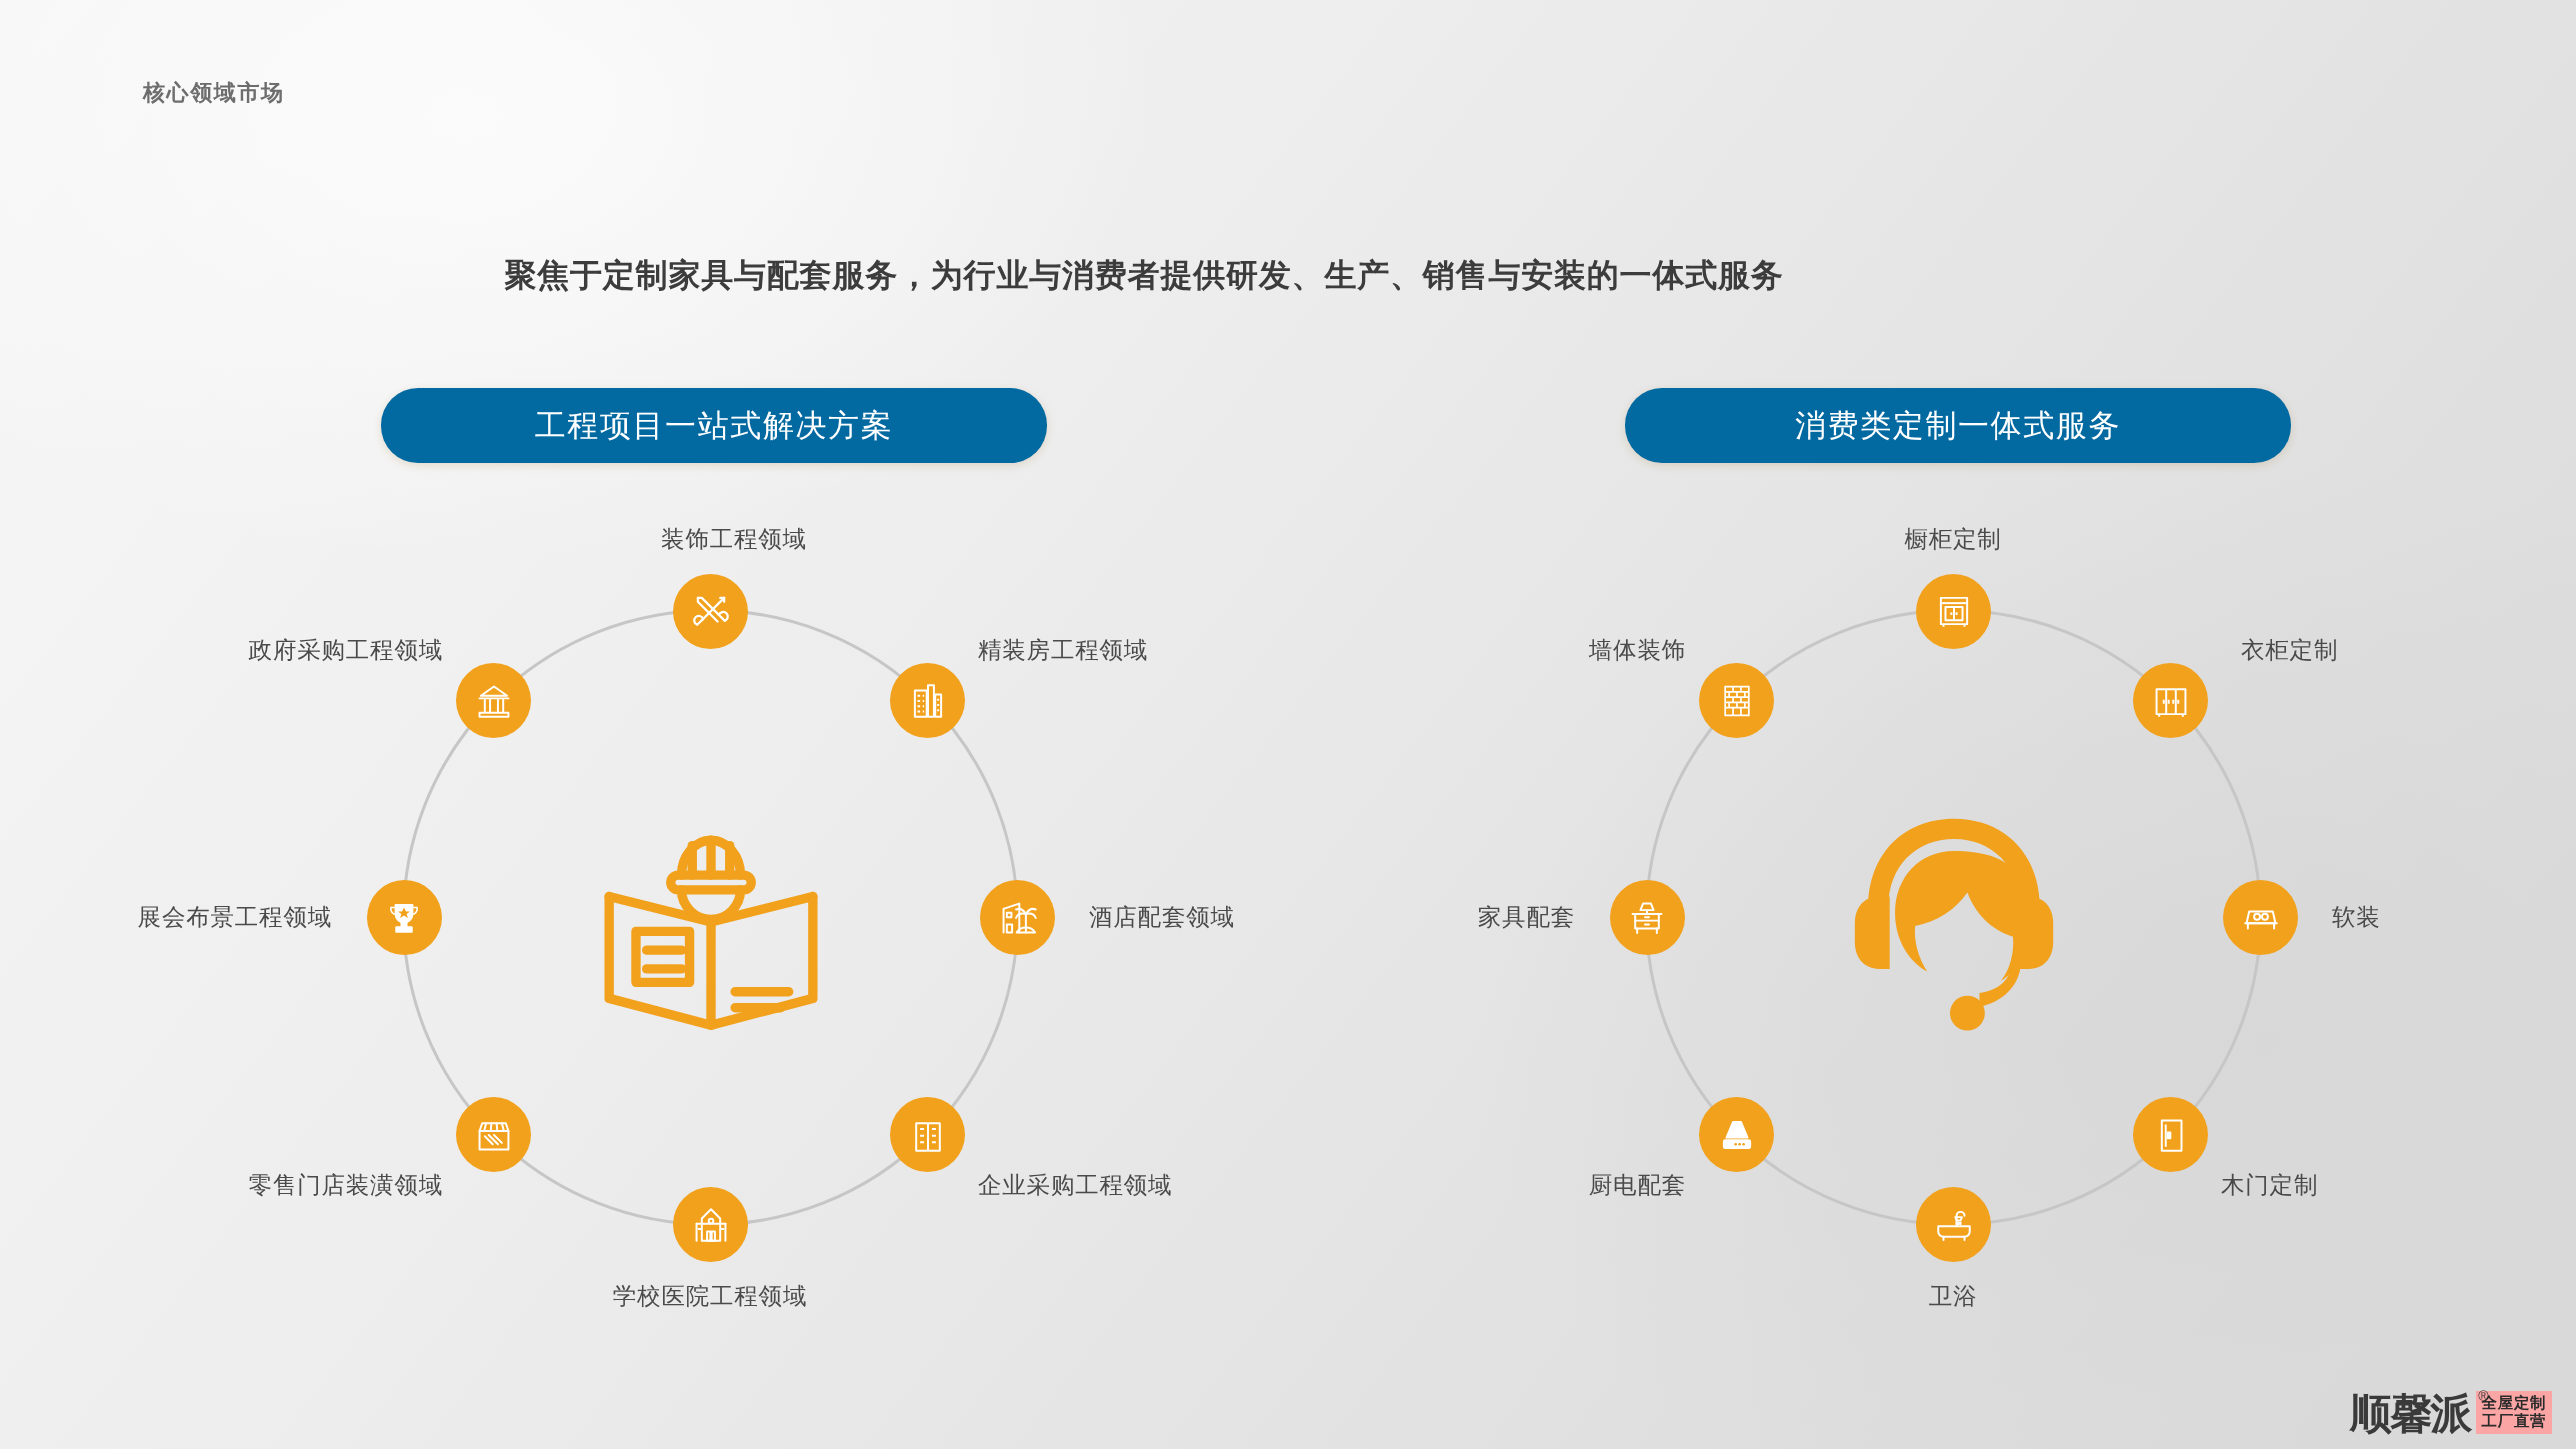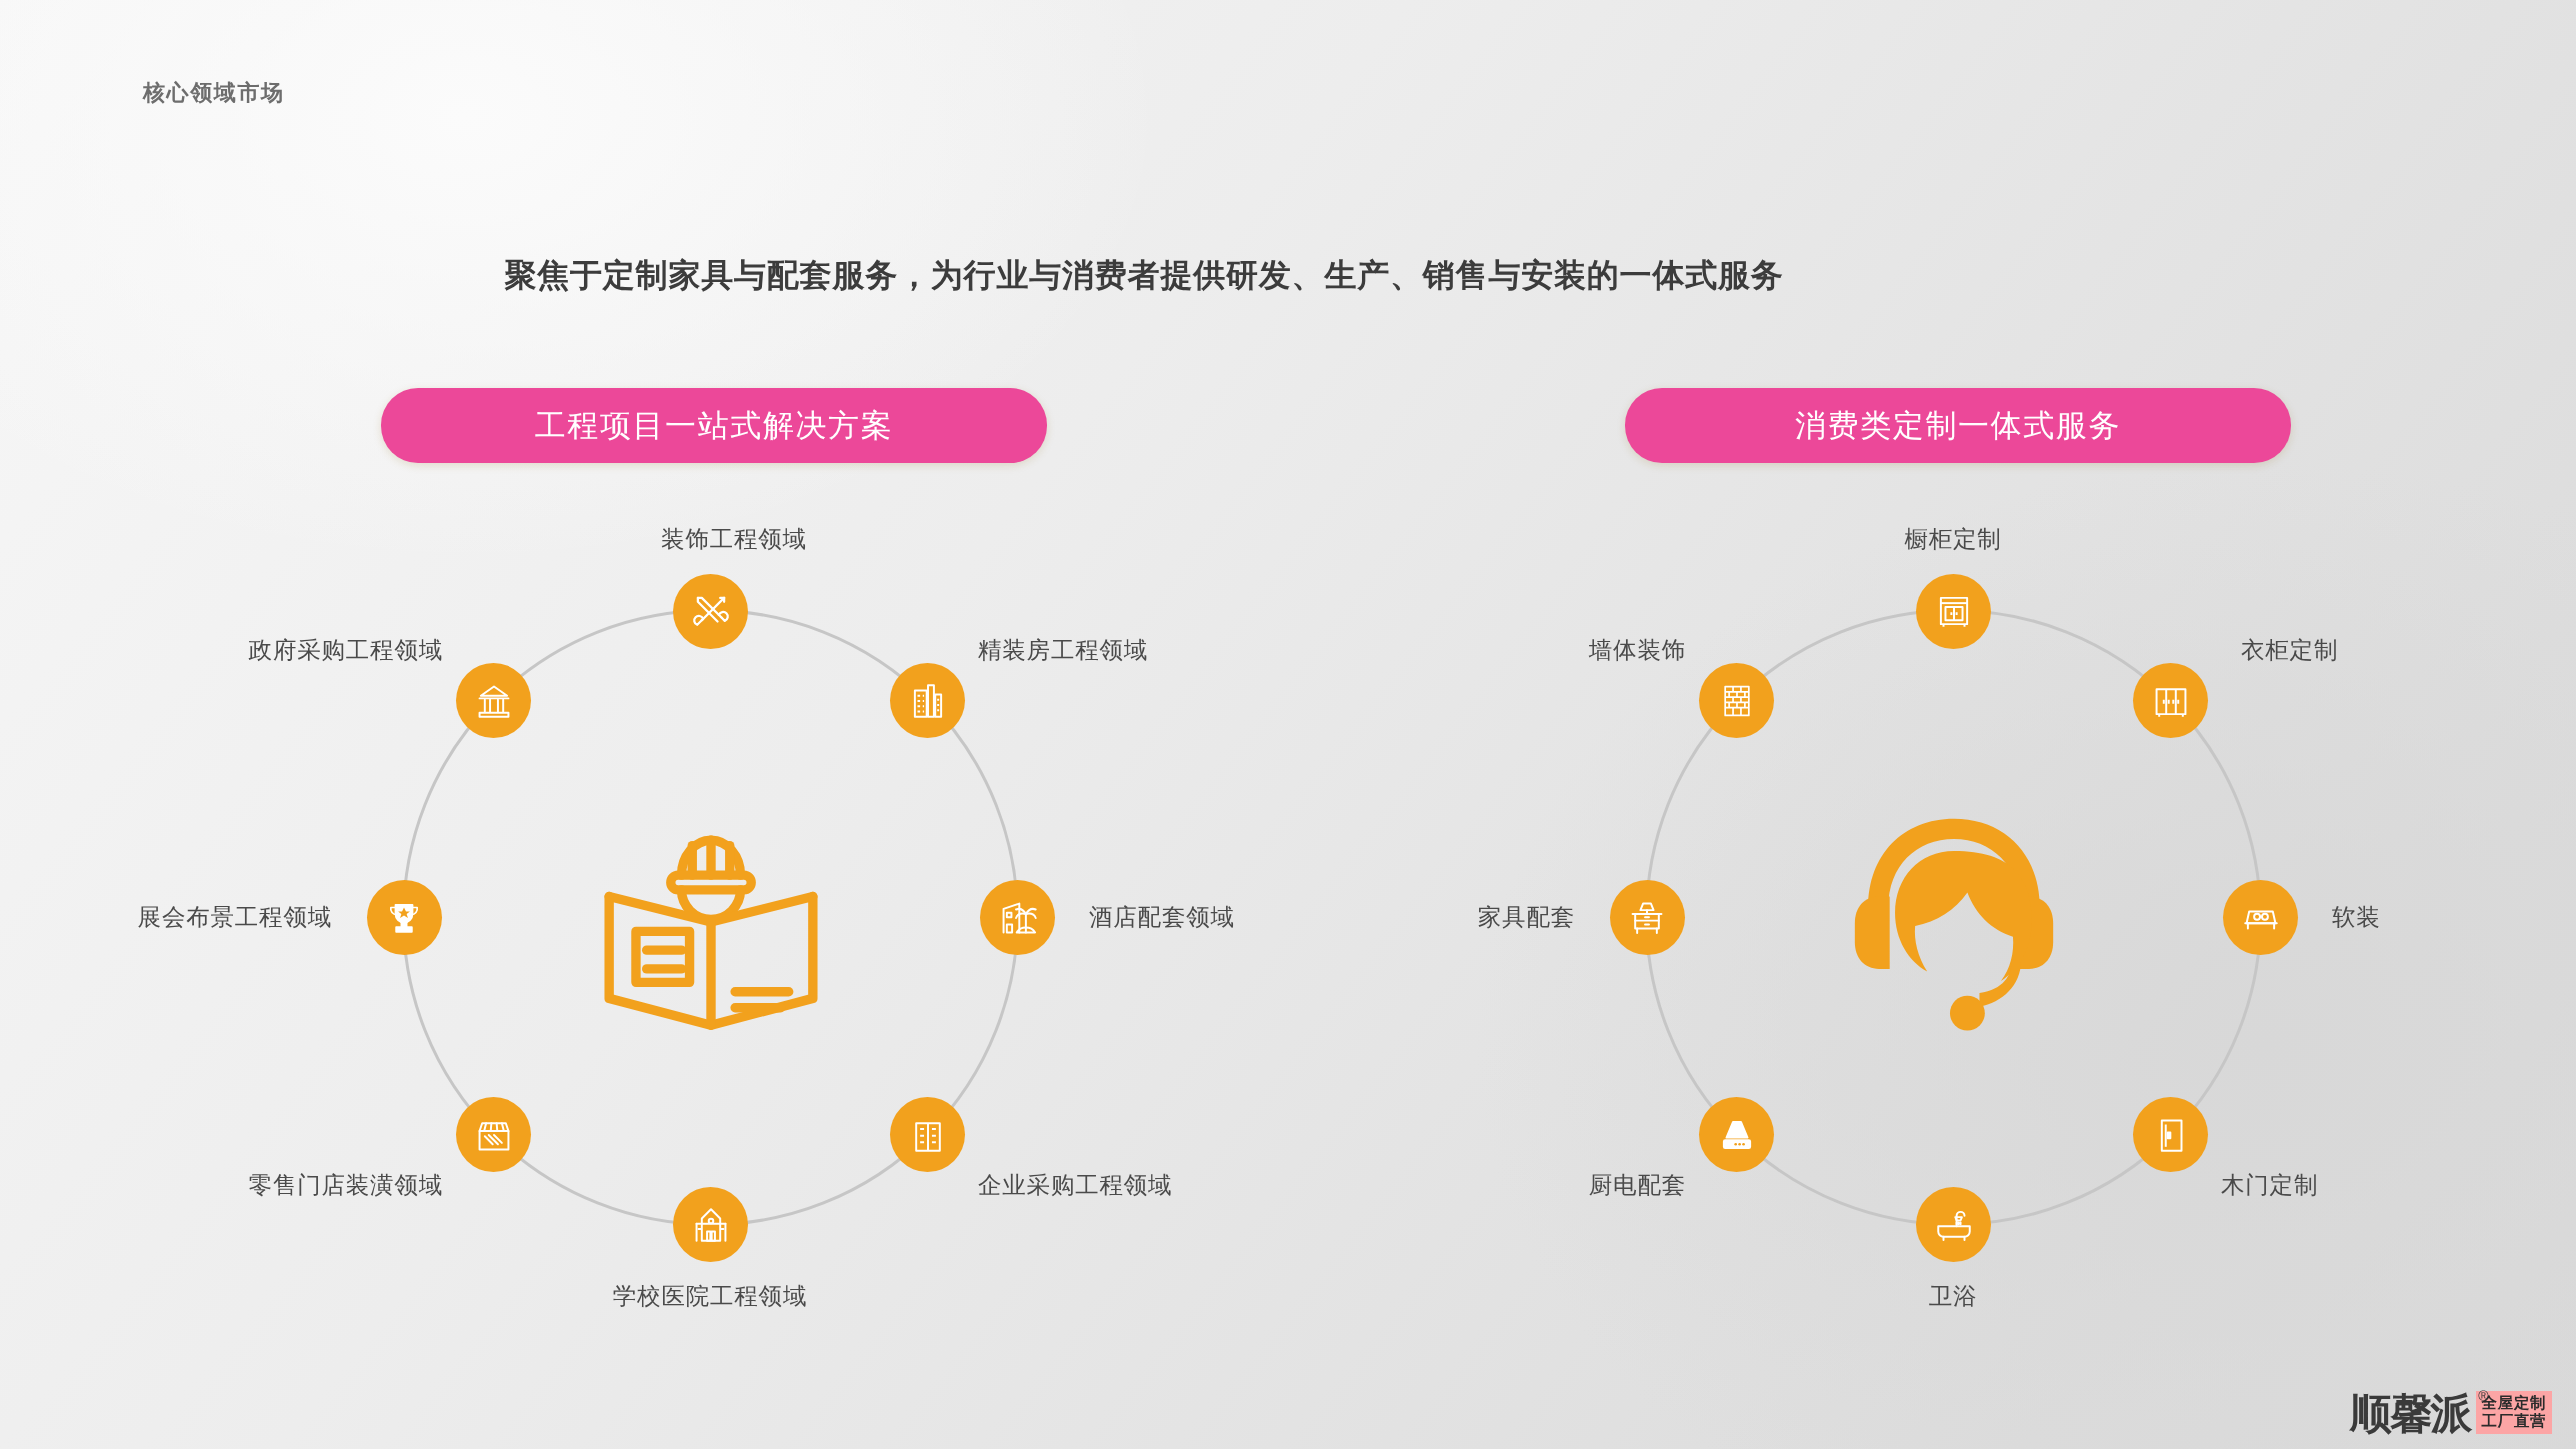--- a/index.html
+++ b/index.html
@@ -29,21 +29,21 @@
     text-align:center;
     font-size:32px; font-weight:bold; color:#3c3c3c;
     letter-spacing:0.8px; white-space:nowrap;
   }
 
   
   .pill{
     position:absolute; top:388px;
     height:75px; line-height:75px;
     border-radius:37px;
-    background:#ec4899;
+    background:#0369a1;
     color:#ffffff;
     font-size:31px; font-weight:500;
     text-align:center; letter-spacing:1.6px;
     white-space:nowrap;
     box-shadow:0 2.4px 8px rgba(150,110,30,.18);
   }
   .pill.left { left:381px;  width:666px; }
   .pill.right{ left:1625px; width:666px; }
 
   

